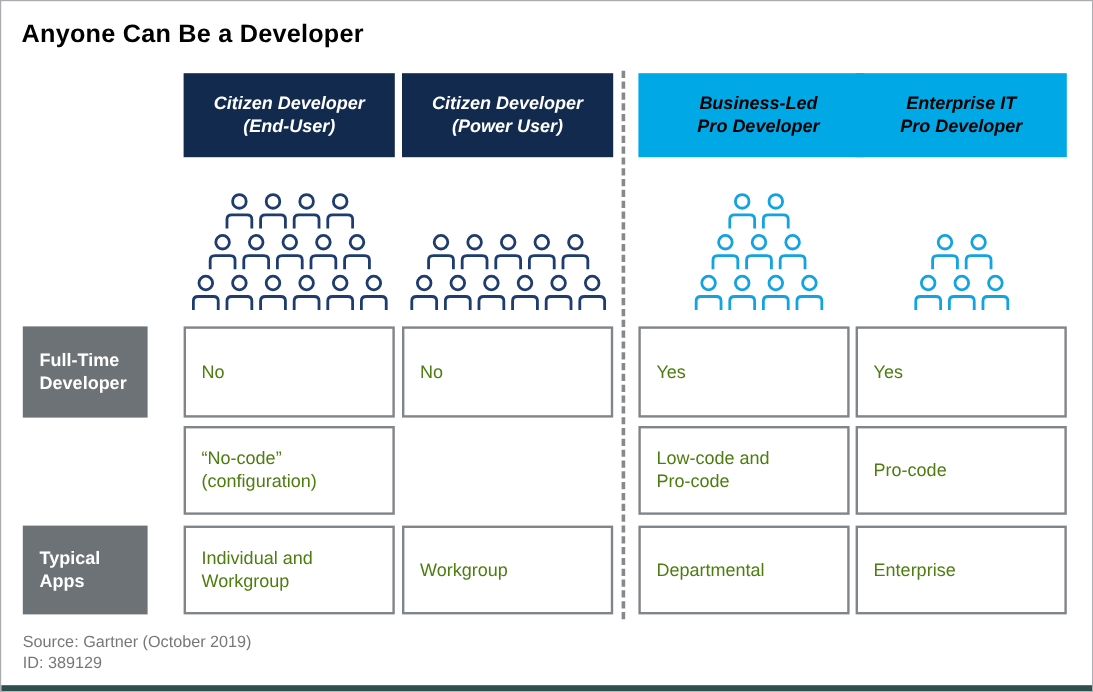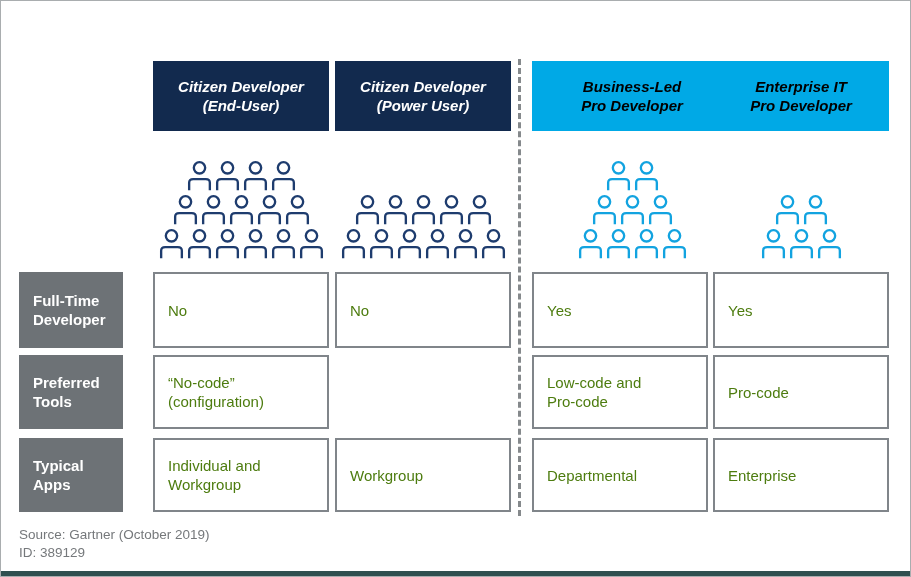--- a/index.html
+++ b/index.html
@@ -53,20 +53,21 @@
   .source{
     position:absolute;left:18px;top:525px;font-size:13.5px;line-height:18px;color:var(--muted_text);
   }
   .footer-bar{position:absolute;left:0;right:0;bottom:0;height:5px;background:var(--footer_bar);}
 </style>
 </head>
 <body>
 
 <div class="page">
 
+  <div class="title">Anyone Can Be a Developer</div>
 
   <div class="col-header navy colpos-0 colw">Citizen Developer
 (End-User)</div>
   <div class="col-header navy colpos-1 colw">Citizen Developer
 (Power User)</div>
   <div class="col-header cyan colpos-2 colw">Business-Led
 Pro Developer</div>
   <div class="col-header cyan colpos-3 colw">Enterprise IT
 Pro Developer</div>
 
@@ -261,22 +262,20 @@
 
   <div class="dashed-divider"></div>
 
   <div class="row-header row-top-0">Full-Time
 Developer</div>
   <div class="cell row-top-0 colpos-0 colw">No</div>
   <div class="cell row-top-0 colpos-1 colw">No</div>
   <div class="cell row-top-0 colpos-2 colw">Yes</div>
   <div class="cell row-top-0 colpos-3 colw">Yes</div>
 
-  <div class="row-header row-top-1">Preferred
-Tools</div>
   <div class="cell row-top-1 colpos-0 colw">“No-code”
 (configuration)</div>
   <div class="cell row-top-1 colpos-2 colw">Low-code and
 Pro-code</div>
   <div class="cell row-top-1 colpos-3 colw">Pro-code</div>
 
   <div class="row-header row-top-2">Typical
 Apps</div>
   <div class="cell row-top-2 colpos-0 colw">Individual and
 Workgroup</div>

